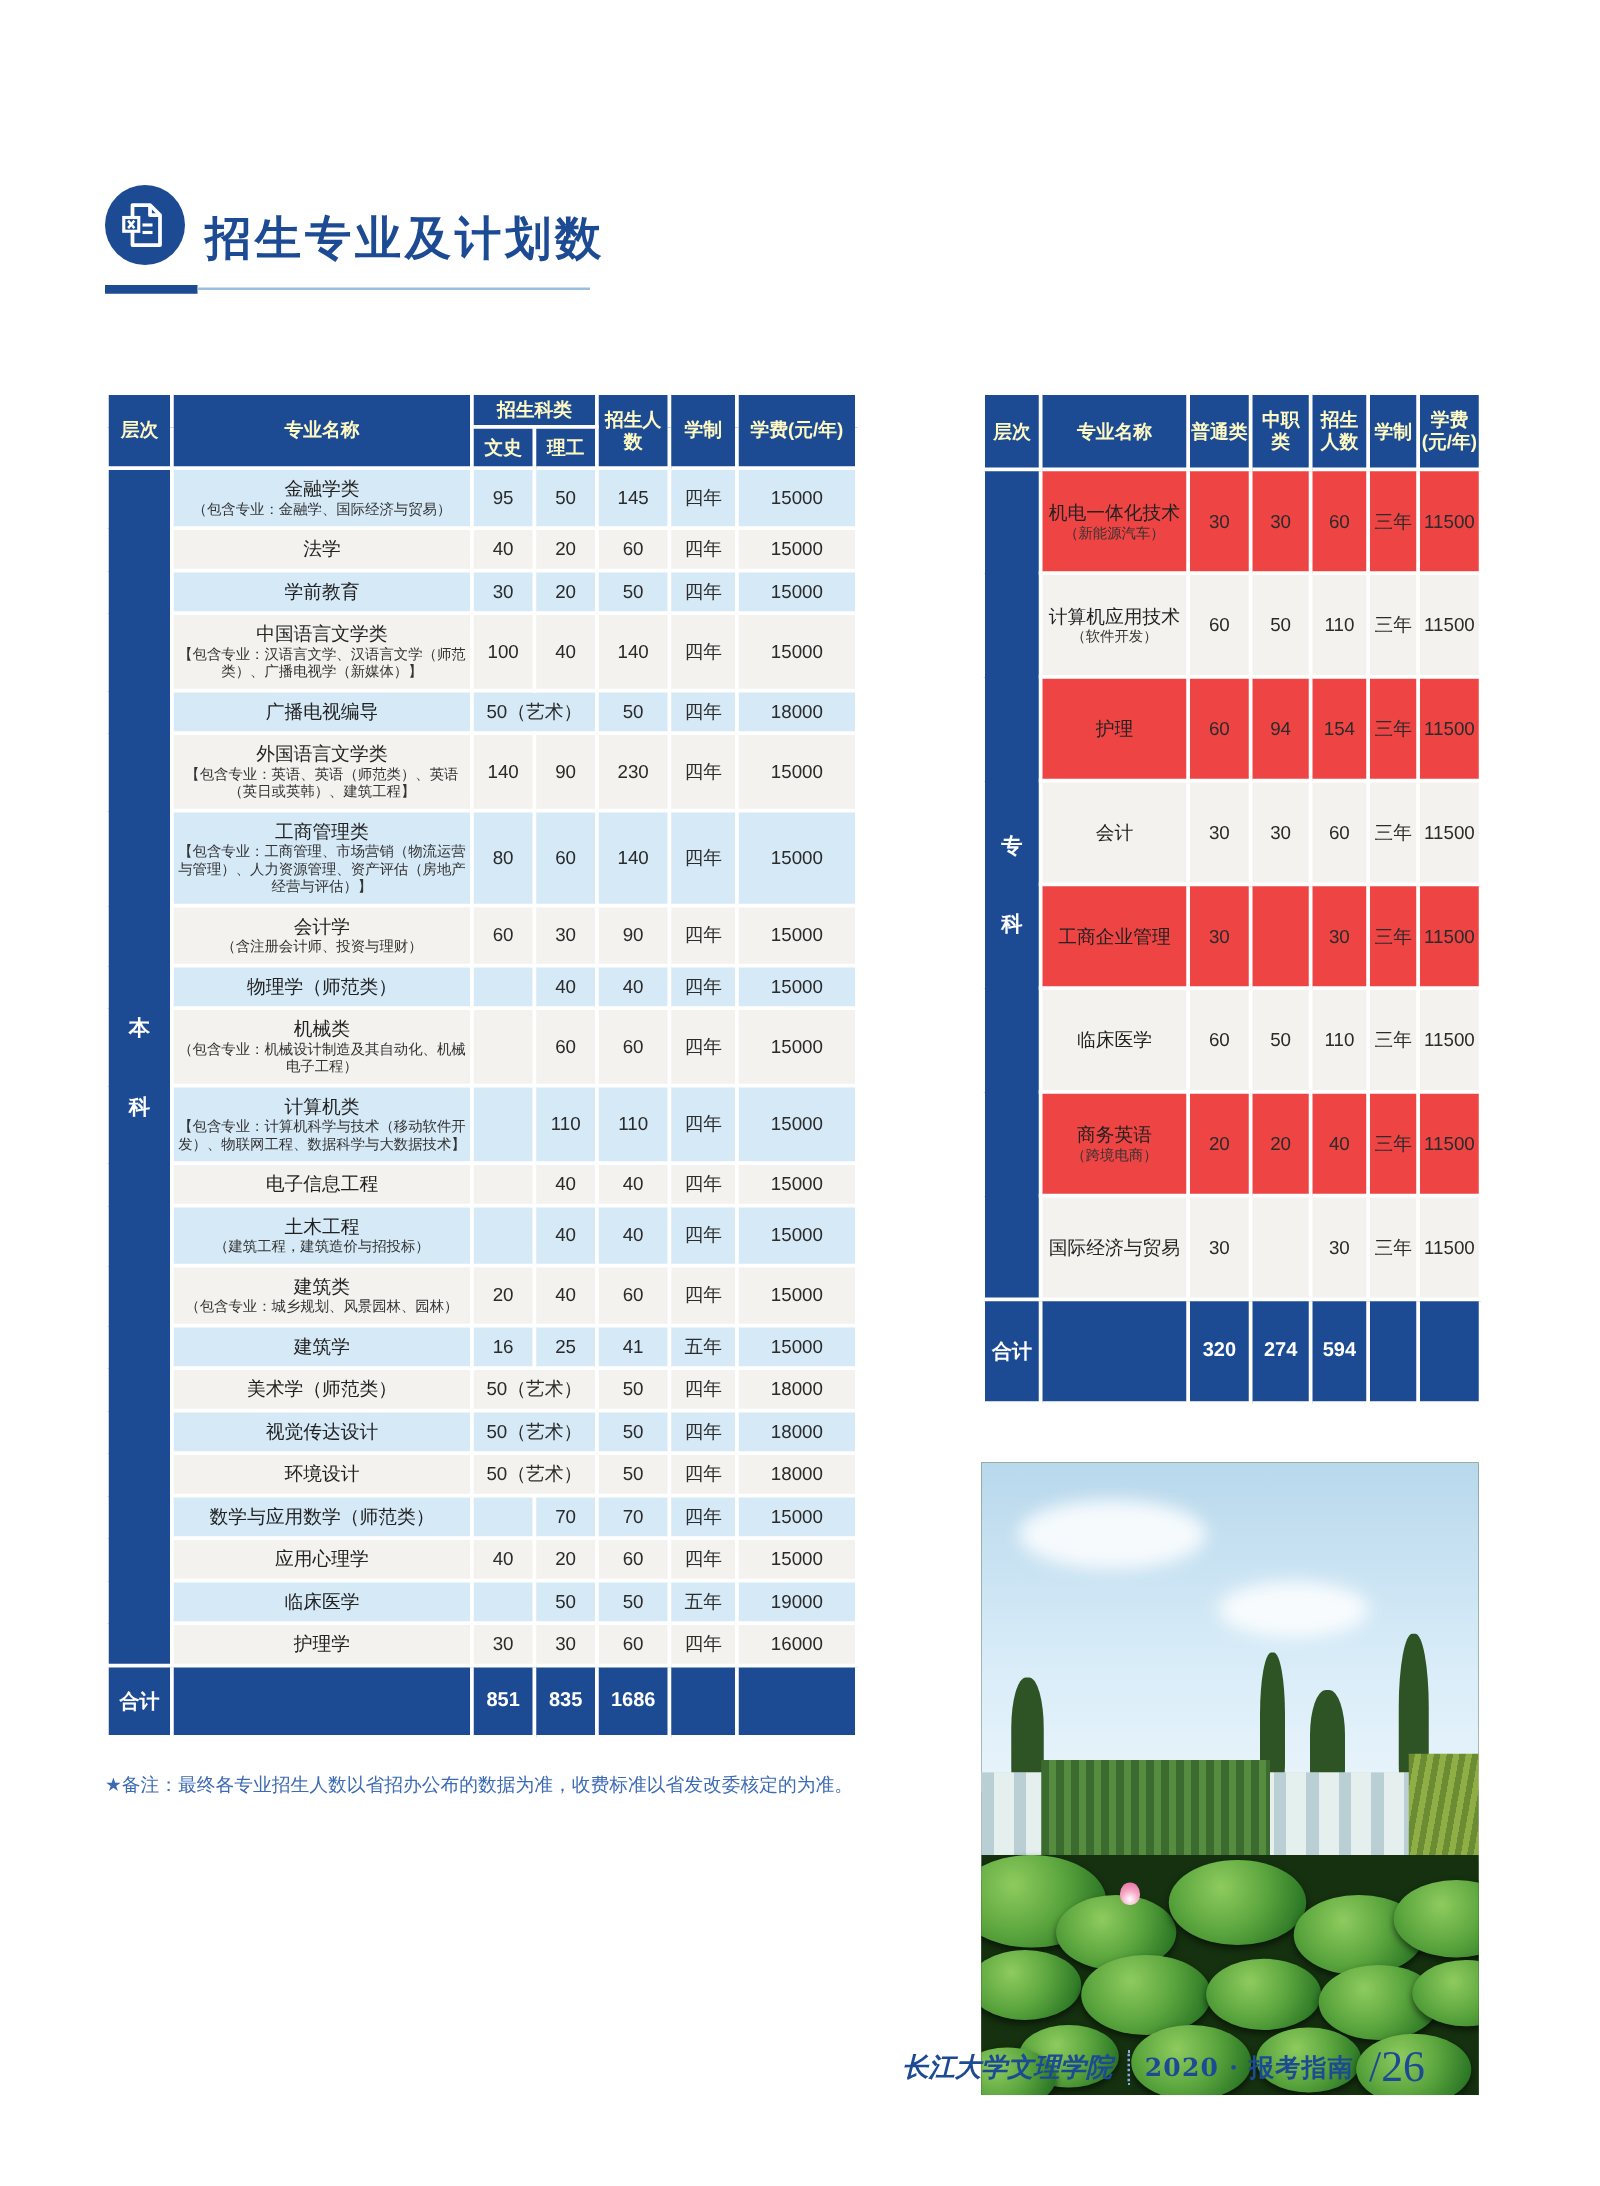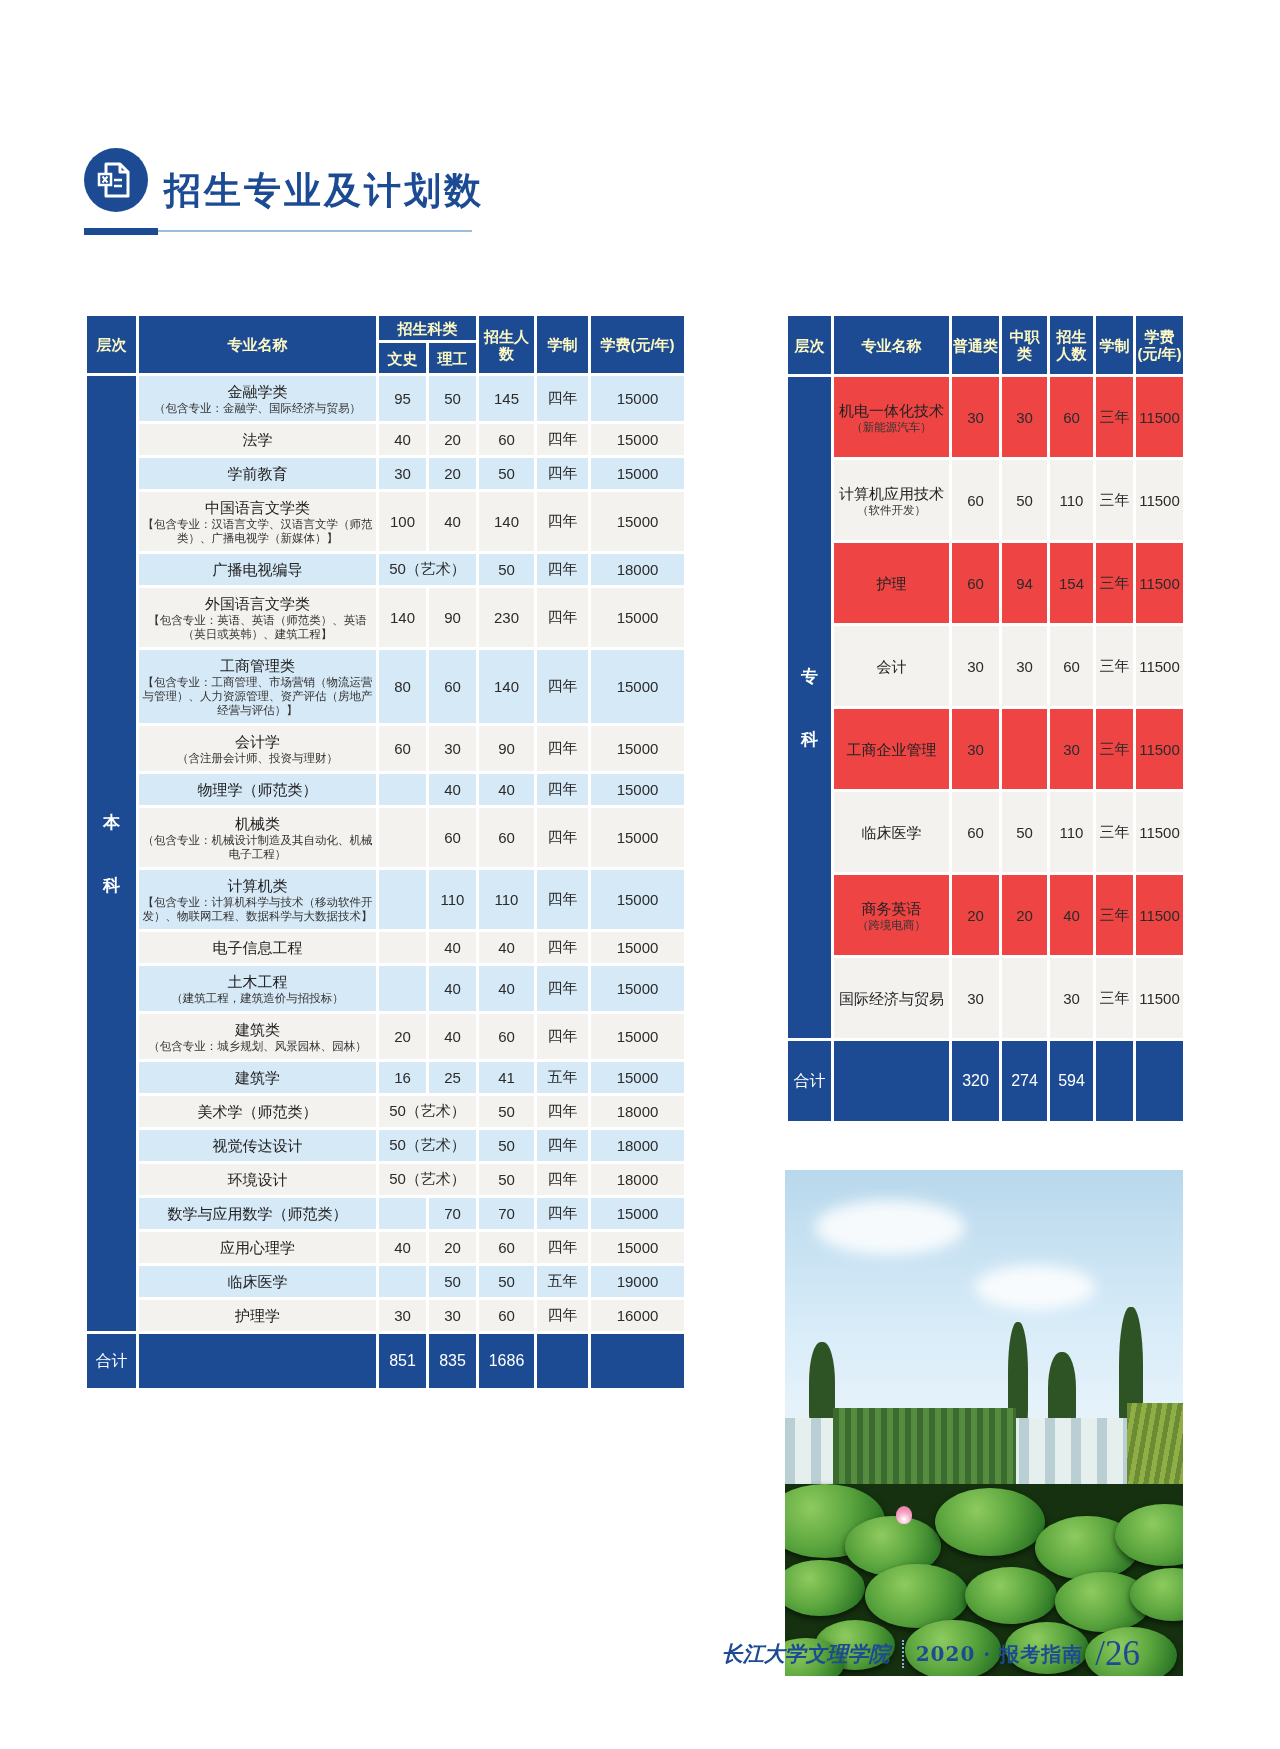--- a/index.html
+++ b/index.html
@@ -18,21 +18,21 @@
   
   table{border-collapse:collapse;table-layout:fixed;}
   th,td{border:3px solid #ffffff;text-align:center;vertical-align:middle;padding:0;}
   th{background:#1c4b94;color:#fef9c3;font-size:15px;font-weight:bold;line-height:17px;padding:2px 1px;}
   td{font-size:15px;color:#2b2b2b;}
   .pname{font-size:15px;color:#222;line-height:19px;}
   .pnote{font-size:11.5px;color:#333;line-height:14px;}
   .level{background:#1c4b94;color:#fff;}
   .vchars{display:flex;flex-direction:column;align-items:center;gap:40px;
     font-size:17px;font-weight:bold;}
-  tr.totalrow td{background:#1c4b94;color:#ffffff;font-weight:normal;font-size:16px;height:42px;text-align:center;}
+  tr.totalrow td{background:#1c4b94;color:#ffffff;font-weight:bold;font-size:16px;height:42px;text-align:center;}
 
   
   .left-col{position:absolute;left:84px;top:313px;width:600px;}
   table.u{width:600px;}
   table.u thead tr.h1 th{height:20px;}
   table.u thead tr.h2 th{height:26px;}
   table.u tbody td{padding:6px 2px;}
   table.u tr.rowA td{background:#d6e9f7;}
   table.u tr.rowB td{background:#f4f2ef;}
   table.u tr.rowA td.level,table.u tr.rowB td.level{background:#1c4b94;}
@@ -357,20 +357,21 @@
           <td class="">合计</td>
           <td class=""></td>
           <td class="num">851</td>
           <td class="num">835</td>
           <td class="num">1686</td>
           <td class="num"></td>
           <td class="num"></td>
         </tr>
       </tbody>
   </table>
+  <div class="note">★备注：最终各专业招生人数以省招办公布的数据为准，收费标准以省发改委核定的为准。</div>
 </div>
 
 <div class="right-col">
   <table class="c">
     <colgroup>
       <col style="width:46px">
         <col style="width:118px">
         <col style="width:50px">
       <col style="width:48px">
         <col style="width:46px">

